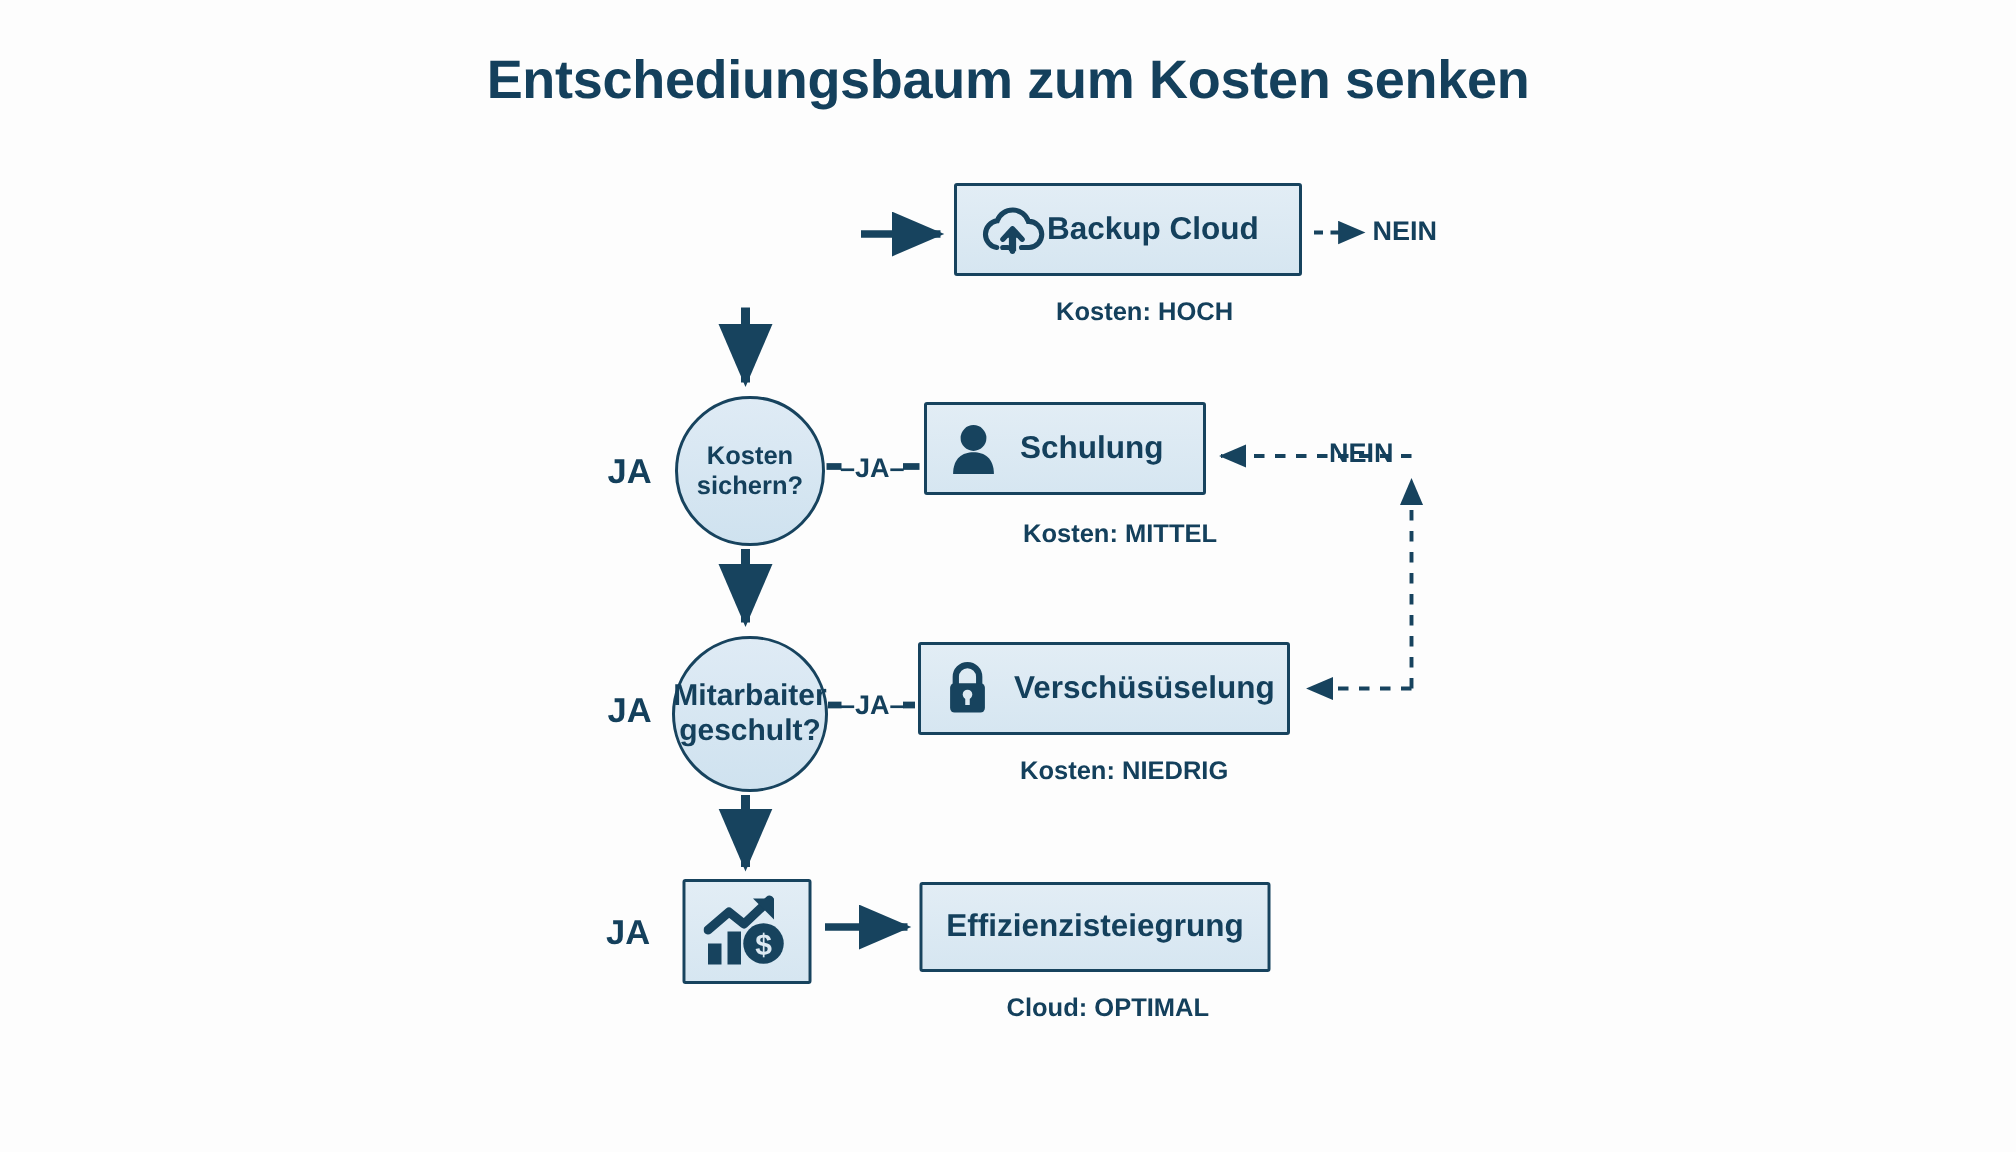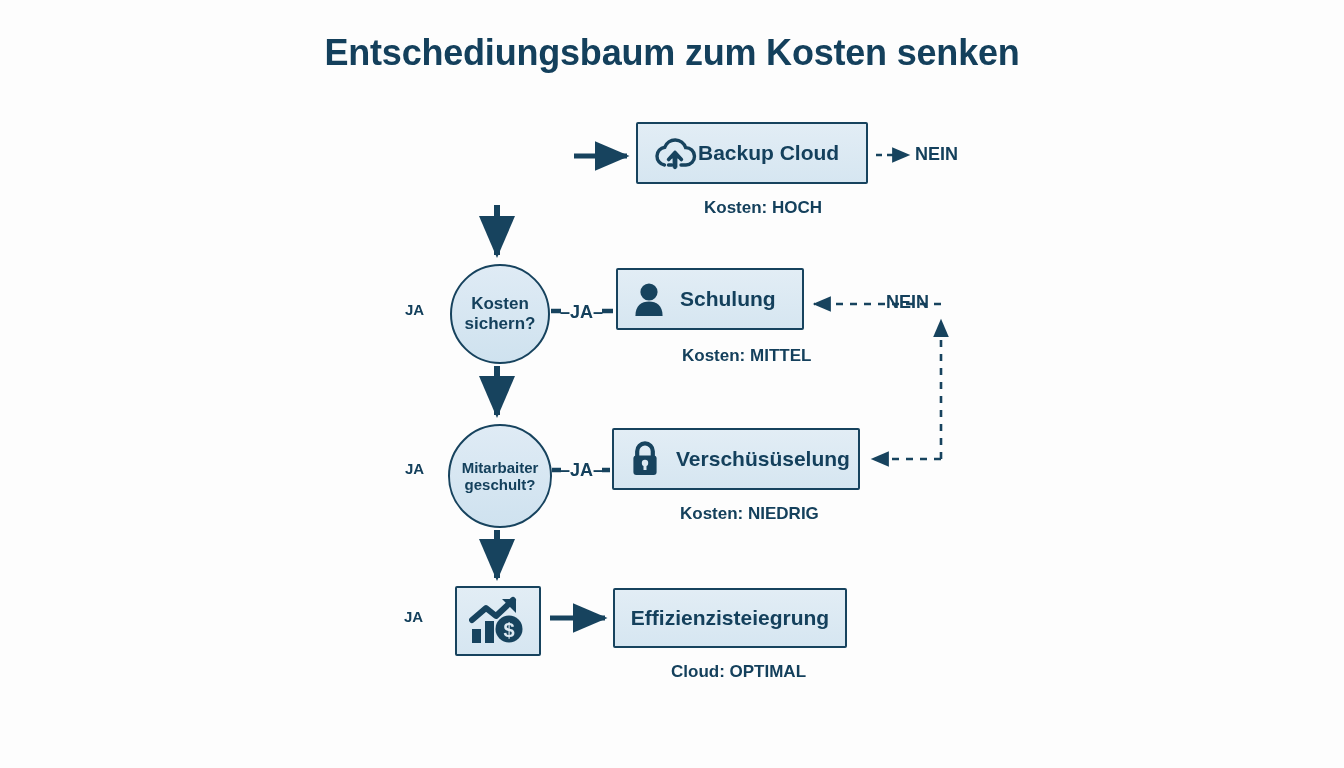--- a/index.html
+++ b/index.html
@@ -126,40 +126,40 @@
     left: 450px;
     top: 264px;
     width: 100px;
     height: 100px;
   }
   .ell-mitarb {
     left: 448px;
     top: 424px;
     width: 104px;
     height: 104px;
-    font-size: 15px;
+    font-size: 20px;
   }
 
   
   .caption {
     position: absolute;
     font-size: 17px;
     font-weight: bold;
     color: #14405c;
     white-space: nowrap;
   }
   .cap-hoch    { left: 704px; top: 198px; }
   .cap-mittel  { left: 682px; top: 346px; }
   .cap-niedrig { left: 680px; top: 504px; }
   .cap-optimal { left: 671px; top: 662px; }
 
   
   .edge-label {
     position: absolute;
-    font-size: 15px;
+    font-size: 23px;
     font-weight: bold;
     color: #14405c;
     white-space: nowrap;
   }
   .ja-left-1 { left: 405px; top: 301px; }
   .ja-left-2 { left: 405px; top: 460px; }
   .ja-left-3 { left: 404px; top: 608px; }
 
   .ja-mid-1 { left: 560px; top: 302px; font-size: 18px; }
   .ja-mid-2 { left: 560px; top: 460px; font-size: 18px; }

